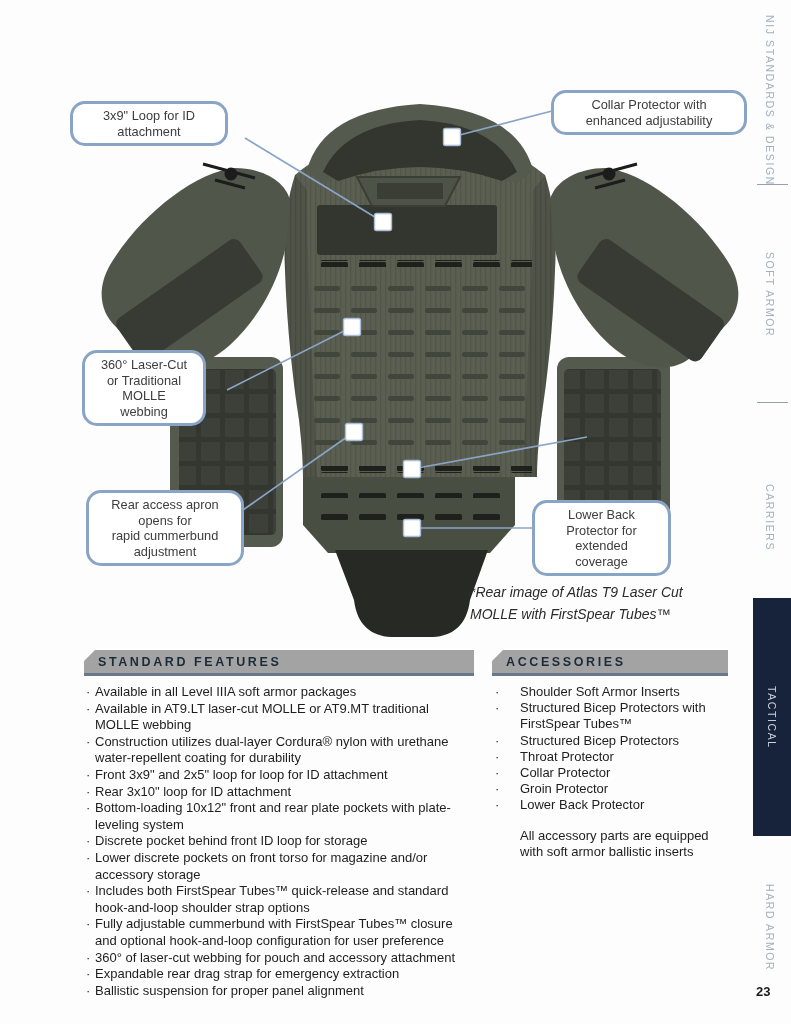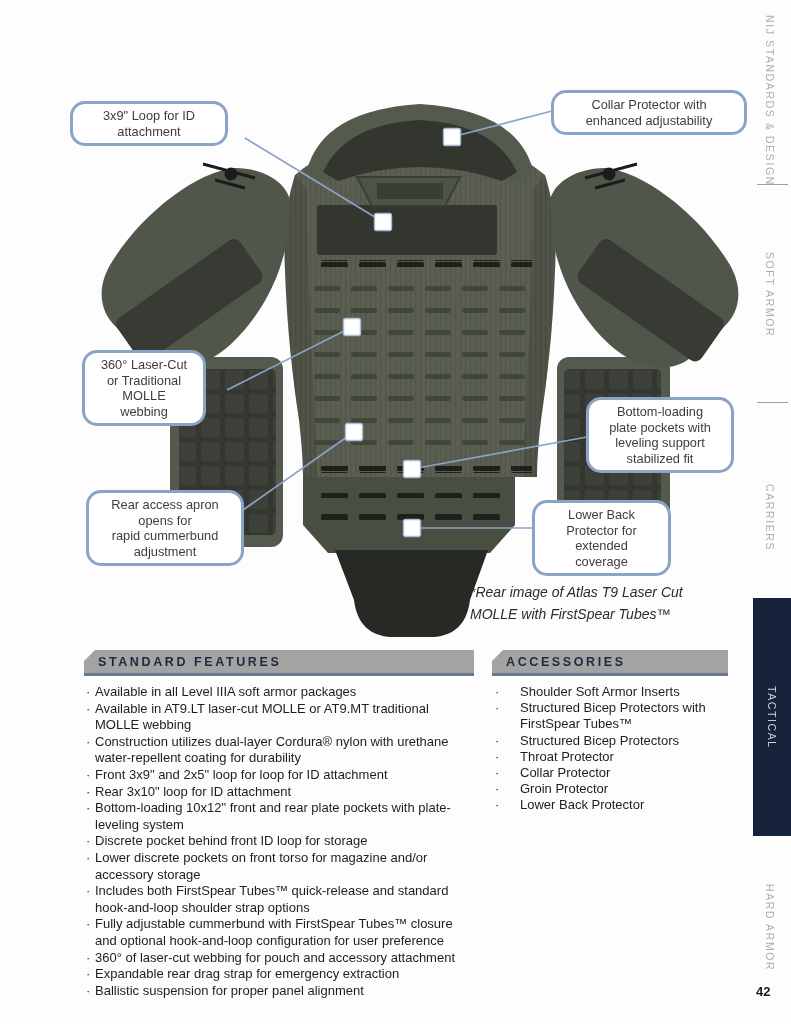--- a/index.html
+++ b/index.html
@@ -182,24 +182,20 @@
     </g>
   </svg>
 
   <div class="callout c1">3x9" Loop for ID
 attachment</div>
   <div class="callout c2">Collar Protector with
 enhanced adjustability</div>
   <div class="callout c3">360° Laser-Cut
 or Traditional MOLLE
 webbing</div>
-  <div class="callout c4">Bottom-loading
-plate pockets with
-leveling support
-stabilized fit</div>
   <div class="callout c5">Rear access apron
 opens for
 rapid cummerbund
 adjustment</div>
   <div class="callout c6">Lower Back
 Protector for extended
 coverage</div>
 
   <div class="caption">*Rear image of Atlas T9 Laser Cut
 MOLLE with FirstSpear Tubes™</div>
@@ -288,26 +284,27 @@
         <span class="t">Collar Protector</span>
       </div>
     <div class="li">
         <span class="b">·</span>
         <span class="t">Groin Protector</span>
       </div>
     <div class="li">
         <span class="b">·</span>
         <span class="t">Lower Back Protector</span>
       </div>
+    <div class="acc-note">All accessory parts are equipped with soft armor ballistic inserts</div>
   </div>
 
   <div class="side-label" style="top:15px;height:170px;">NIJ STANDARDS &amp; DESIGN</div>
   <div class="side-rule" style="top:184px;"></div>
   <div class="side-label" style="top:240px;height:110px;">SOFT ARMOR</div>
   <div class="side-rule" style="top:402px;"></div>
   <div class="side-label" style="top:470px;height:95px;">CARRIERS</div>
   <div class="tab-active-box">
     <div class="side-label">TACTICAL</div>
   </div>
   <div class="side-label" style="top:870px;height:115px;">HARD ARMOR</div>
-  <div class="page-num">42</div>
+  <div class="page-num">23</div>
 
 </div>
 
 </body></html>

